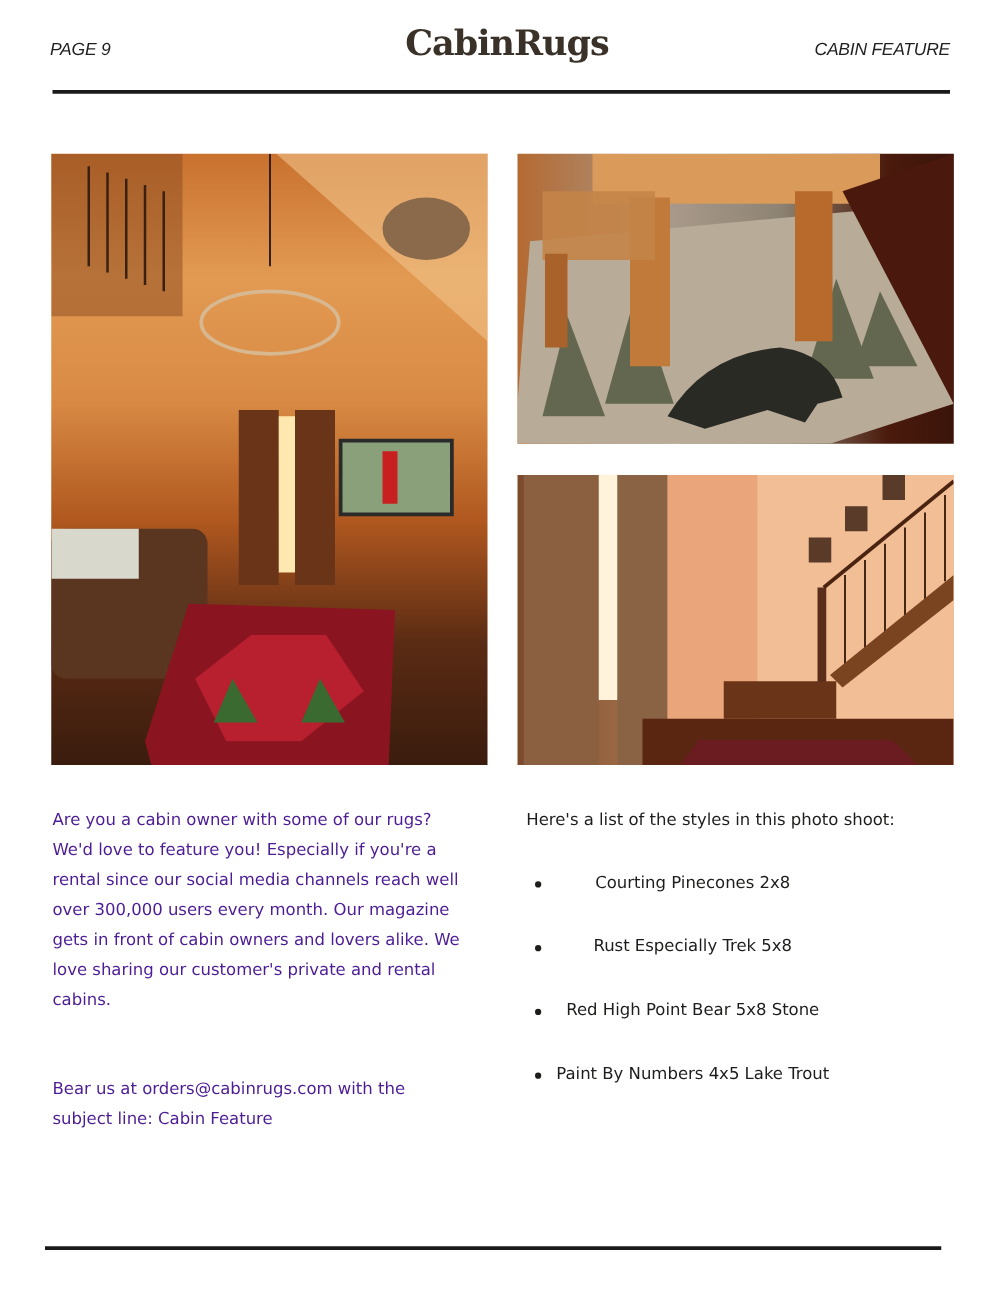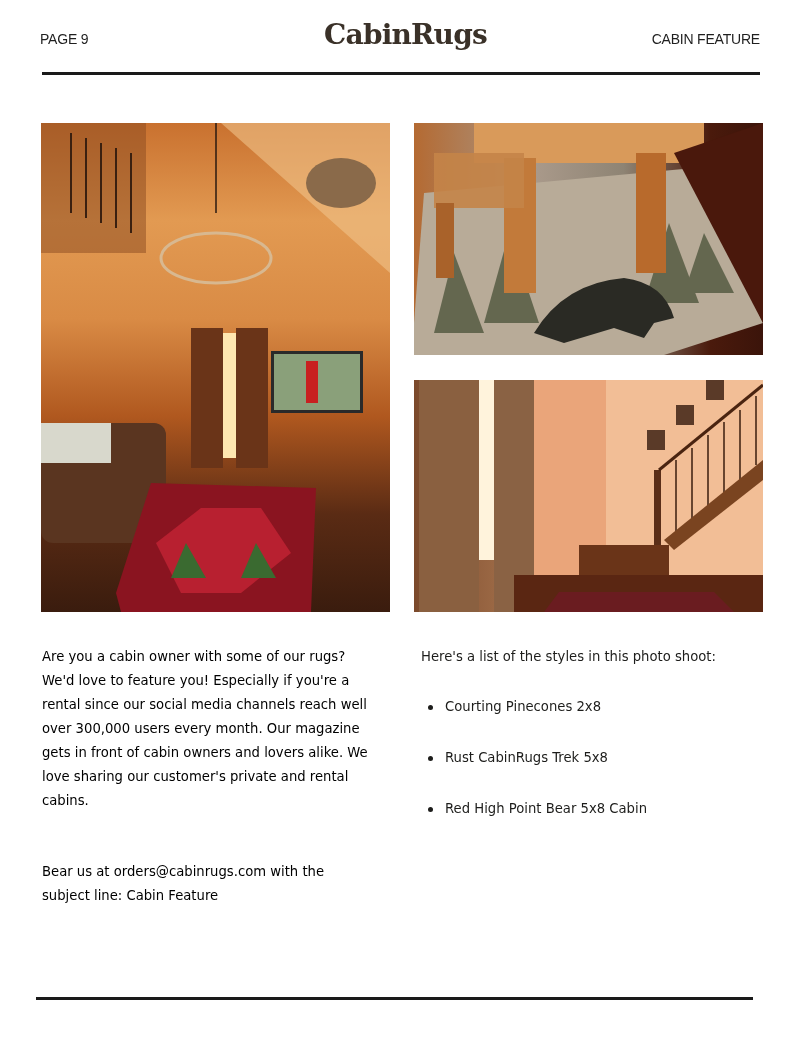--- a/index.html
+++ b/index.html
@@ -2,21 +2,21 @@
 <html><head>
   <meta charset="utf-8">
   <style>
     html, body { margin: 0; padding: 0; background: #ffffff; }
     body {
       width: 800px; height: 1037px; position: relative; overflow: hidden;
       font-family: "DejaVu Sans", sans-serif; color: #1d1d1b;
     }
     .hdr-left, .hdr-right {
       position: absolute; top: 31px; font-family: "Liberation Sans", sans-serif;
-      font-size: 14px; letter-spacing: -0.2px; color: #1f1f1f;
+      font-size: 14px; letter-spacing: -0.2px; color: #1f1f1f; font-style: italic;
     }
     .hdr-left { left: 40px; }
     .hdr-right { right: 40px; text-align: center; }
     .brand {
       position: absolute; top: 18px; left: 0; width: 811px; text-align: center;
       font-family: "DejaVu Serif", serif; font-weight: bold; font-size: 28px;
       color: #3a3128; letter-spacing: -0.8px;
     }
     .rule-top { position: absolute; left: 42px; top: 72px; width: 718px; height: 3px; background: #1a1a1a; }
     .rule-bottom { position: absolute; left: 36px; top: 997px; width: 717px; height: 3px; background: #1a1a1a; }
@@ -24,28 +24,28 @@
     .photo { position: absolute; overflow: hidden; }
     .photo-living { left: 41px; top: 123px; width: 349px; height: 489px;
       background: linear-gradient(180deg, #c9712f 0%, #e29a52 20%, #d98b45 40%, #b0581f 60%, #5a2b14 80%, #3a1c0e 100%); }
     .photo-table { left: 414px; top: 123px; width: 349px; height: 232px;
       background: linear-gradient(90deg, #b46a32 0%, #a9998a 35%, #8e8474 60%, #4a1a0c 85%, #3b140a 100%); }
     .photo-stairs { left: 414px; top: 380px; width: 349px; height: 232px;
       background: linear-gradient(90deg, #7b4a2c 0%, #9d6a46 25%, #e4a57b 45%, #f1bb93 70%, #eab38a 100%); }
 
     .para {
       position: absolute; left: 42px; width: 330px; font-size: 13.2px;
-      line-height: 24px; color: #000000; margin: 0;
+      line-height: 24px; color: #4c1d95; margin: 0;
     }
     .para-1 { top: 645px; }
     .para-2 { top: 860px; }
     .list-intro {
       position: absolute; left: 421px; top: 645px; font-size: 13.2px; line-height: 24px; margin: 0; text-align: right;
     }
-    .style-list { position: absolute; left: 427px; top: 695px; margin: 0; padding: 0; list-style: none; }
+    .style-list { position: absolute; left: 427px; top: 695px; margin: 0; padding: 0; list-style: none; text-align: center; }
     .style-list li { position: relative; padding-left: 18px; font-size: 13.2px; line-height: 24px; height: 51px; }
     .style-list li .bullet {
       position: absolute; left: 1px; top: 10px; width: 5px; height: 5px; border-radius: 50%; background: #1d1d1b;
     }
   </style>
 </head>
 <body>
 
 <div>
   <div class="hdr-left">PAGE 9</div>
@@ -128,17 +128,18 @@
     <polygon points="130,232 145,212 300,212 320,232" fill="#6a1c20"></polygon>
   </svg>
 </div>
 
 <p class="para para-1">Are you a cabin owner with some of our rugs? We'd love to feature you! Especially if you're a rental since our social media channels reach well over 300,000 users every month. Our magazine gets in front of cabin owners and lovers alike. We love sharing our customer's private and rental cabins.</p>
 <p class="para para-2">Bear us at orders@cabinrugs.com with the subject line: Cabin Feature</p>
 
 <p class="list-intro">Here's a list of the styles in this photo shoot:</p>
 <ul class="style-list">
   <li><span class="bullet"></span><span>Courting Pinecones 2x8</span></li>
-  <li><span class="bullet"></span><span>Rust CabinRugs Trek 5x8</span></li>
-  <li><span class="bullet"></span><span>Red High Point Bear 5x8 Cabin</span></li>
+  <li><span class="bullet"></span><span>Rust Especially Trek 5x8</span></li>
+  <li><span class="bullet"></span><span>Red High Point Bear 5x8 Stone</span></li>
+  <li><span class="bullet"></span><span>Paint By Numbers 4x5 Lake Trout</span></li>
 </ul>
 
 <div class="rule-bottom"></div>
 
 </body></html>

